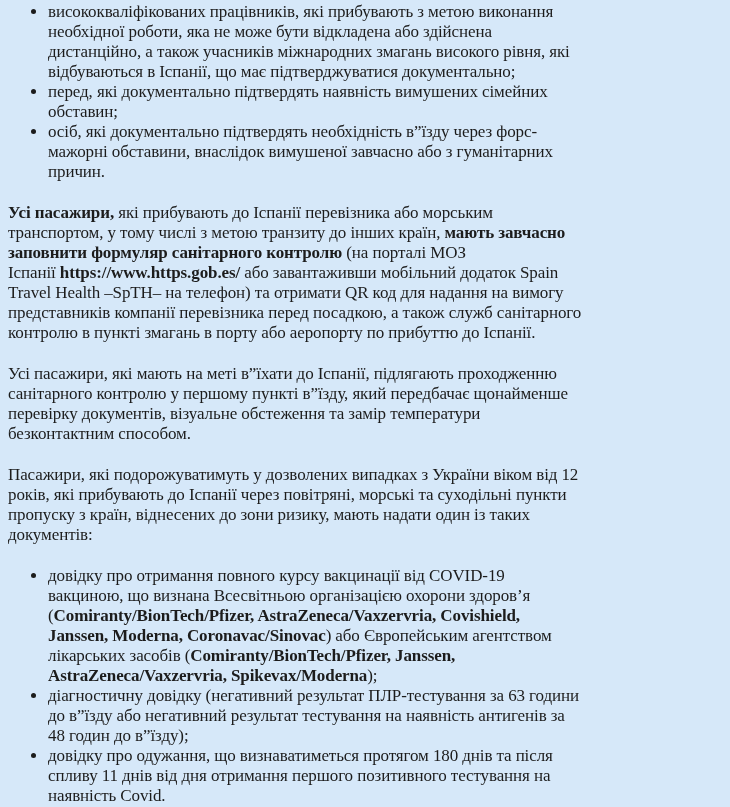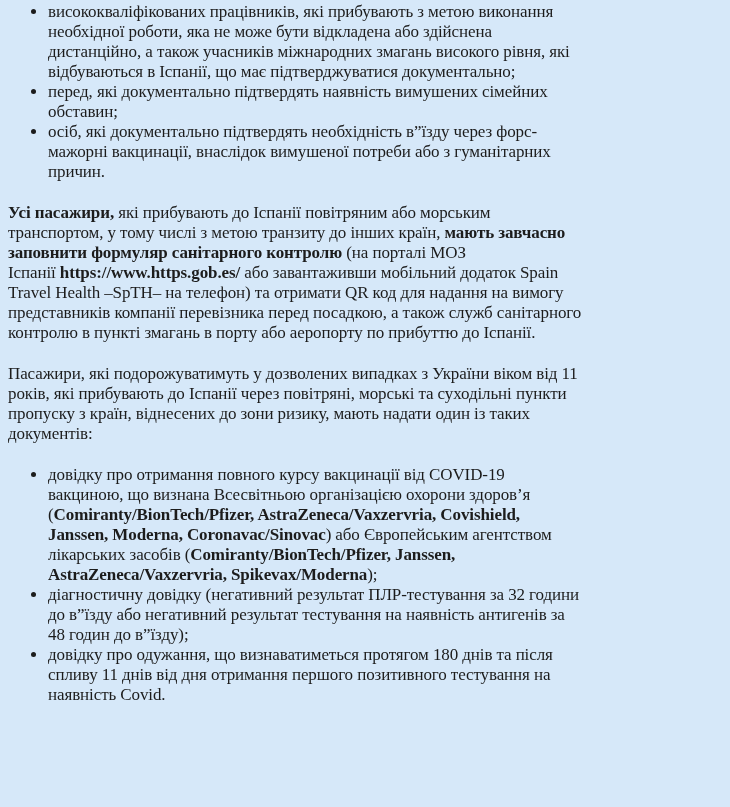--- a/index.html
+++ b/index.html
@@ -44,24 +44,25 @@
   .b{font-weight:700;}
 </style>
 </head>
 <body>
 
 <div class="panel">
   <div id="content-root">
       <ul>
         <li><span>висококваліфікованих працівників, які прибувають з метою виконання необхідної роботи, яка не може бути відкладена або здійснена дистанційно, а також учасників міжнародних змагань високого рівня, які відбуваються в Іспанії, що має підтверджуватися документально;</span></li>
         <li><span>перед, які документально підтвердять наявність вимушених сімейних обставин;</span></li>
-        <li><span>осіб, які документально підтвердять необхідність в”їзду через форс-мажорні вакцинації, внаслідок вимушеної потреби або з гуманітарних причин.</span></li>
+        <li><span>осіб, які документально підтвердять необхідність в”їзду через форс-мажорні обставини, внаслідок вимушеної завчасно або з гуманітарних причин.</span></li>
       </ul>
-      <p><span class="b">Усі пасажири,</span><span> які прибувають до Іспанії повітряним або морським транспортом, у тому числі з метою транзиту до інших країн, </span><span class="b">мають завчасно заповнити формуляр санітарного контролю</span><span> (на порталі МОЗ
+      <p><span class="b">Усі пасажири,</span><span> які прибувають до Іспанії перевізника або морським транспортом, у тому числі з метою транзиту до інших країн, </span><span class="b">мають завчасно заповнити формуляр санітарного контролю</span><span> (на порталі МОЗ
 Іспанії </span><span class="b">https://www.https.gob.es/</span><span> або завантаживши мобільний додаток Spain Travel Health –SpTH– на телефон) та отримати QR код для надання на вимогу представників компанії перевізника перед посадкою, а також служб санітарного контролю в пункті змагань в порту або аеропорту по прибуттю до Іспанії.</span></p>
-      <p><span>Пасажири, які подорожуватимуть у дозволених випадках з України віком від 11 років, які прибувають до Іспанії через повітряні, морські та суходільні пункти пропуску з країн, віднесених до зони ризику, мають надати один із таких документів:</span></p>
+      <p><span>Усі пасажири, які мають на меті в”їхати до Іспанії, підлягають проходженню санітарного контролю у першому пункті в”їзду, який передбачає щонайменше перевірку документів, візуальне обстеження та замір температури безконтактним способом.</span></p>
+      <p><span>Пасажири, які подорожуватимуть у дозволених випадках з України віком від 12 років, які прибувають до Іспанії через повітряні, морські та суходільні пункти пропуску з країн, віднесених до зони ризику, мають надати один із таких документів:</span></p>
       <ul>
         <li><span>довідку про отримання повного курсу вакцинації від COVID-19 вакциною, що визнана Всесвітньою організацією охорони здоров’я (</span><span class="b">Comiranty/BionTech/Pfizer, AstraZeneca/Vaxzervria, Covishield, Janssen, Moderna, Coronavac/Sinovac</span><span>) або Європейським агентством лікарських засобів (</span><span class="b">Comiranty/BionTech/Pfizer, Janssen, AstraZeneca/Vaxzervria, Spikevax/Moderna</span><span>);</span></li>
-        <li><span>діагностичну довідку (негативний результат ПЛР-тестування за 32 години до в”їзду або негативний результат тестування на наявність антигенів за 48 годин до в”їзду);</span></li>
+        <li><span>діагностичну довідку (негативний результат ПЛР-тестування за 63 години до в”їзду або негативний результат тестування на наявність антигенів за 48 годин до в”їзду);</span></li>
         <li><span>довідку про одужання, що визнаватиметься протягом 180 днів та після спливу 11 днів від дня отримання першого позитивного тестування на наявність Covid.</span></li>
       </ul>
     </div>
 </div>
 
 </body></html>

